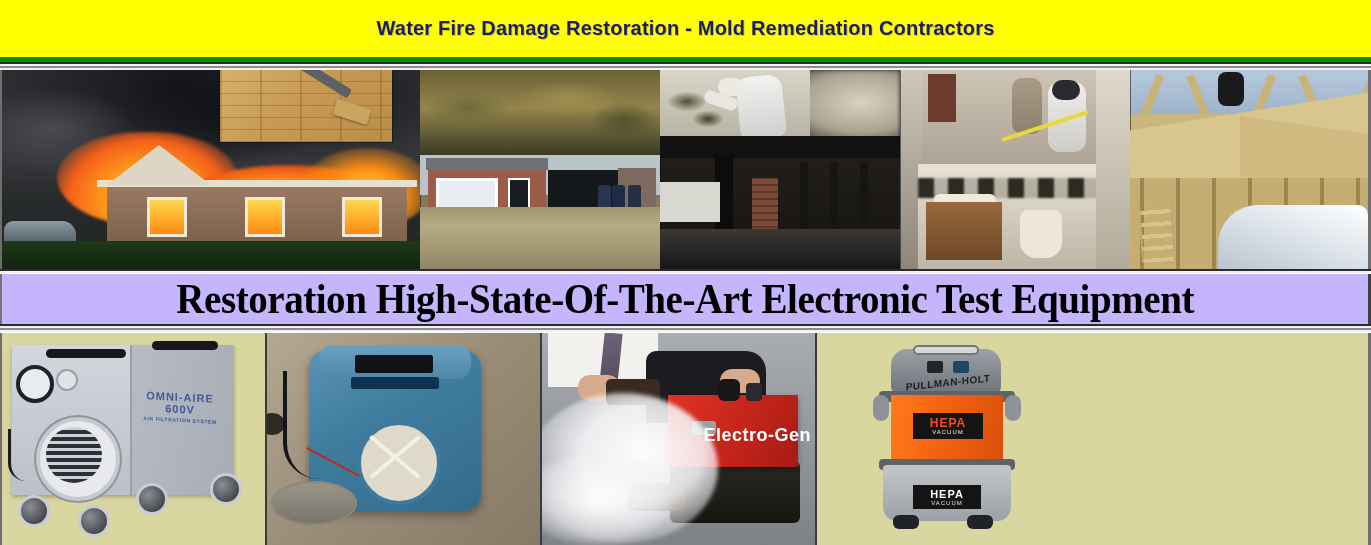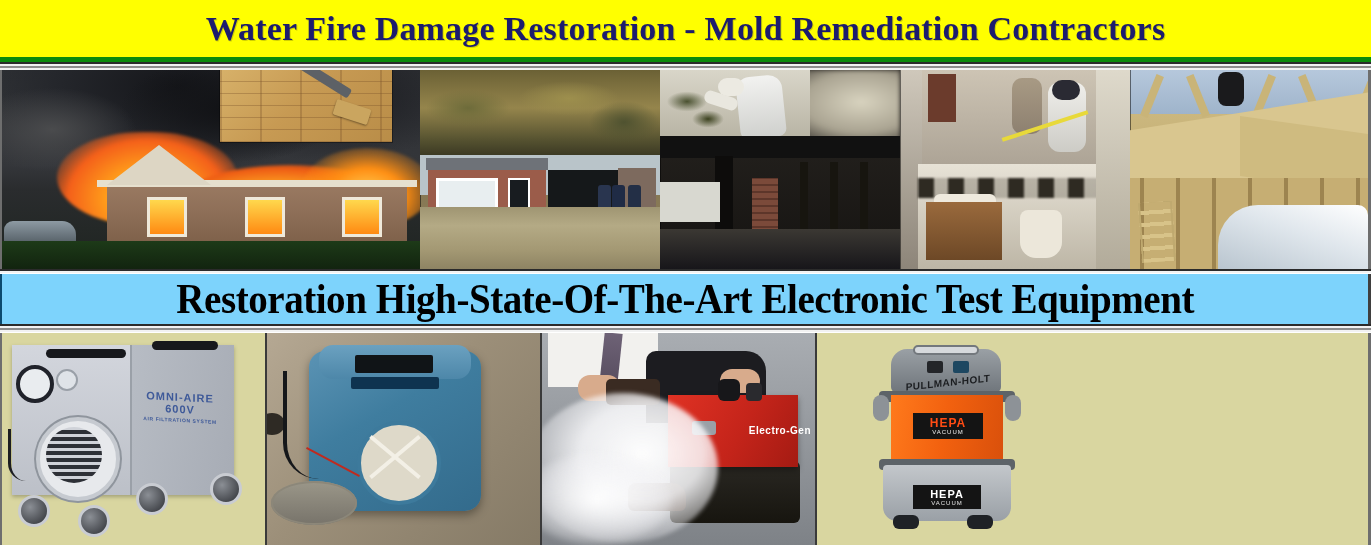--- a/index.html
+++ b/index.html
@@ -2,21 +2,21 @@
 <html><head>
 <meta charset="utf-8">
 <style>
   html,body{margin:0;padding:0;background:#fff;}
   body{width:1371px;height:545px;overflow:hidden;font-family:"Liberation Serif",serif;}
   #page{position:relative;width:1371px;height:545px;overflow:hidden;background:#ffffff;}
 
   
   .top-banner{position:absolute;left:0;top:0;width:1371px;height:57px;background:#ffff00;
     display:flex;align-items:center;justify-content:center;}
-  .top-banner-text{font-family:Liberation Serif, serif;font-weight:bold;font-size:34px;
+  .top-banner-text{font-family:Liberation Sans, sans-serif;font-weight:bold;font-size:20px;
     color:#1c1c6e;letter-spacing:.2px;white-space:nowrap;text-shadow:1px 1px 0 rgba(0,0,0,.18);}
 
   
   .sep{position:absolute;left:0;width:1371px;}
   .sep-green{height:5px;background:#0b8a0b;}
   .sep-dark{height:2px;background:#2b2b2b;}
   .sep-white{height:2px;background:#f2f2f2;}
   .sep-grey{height:2px;background:#8d8d8d;}
 
   
@@ -140,23 +140,23 @@
   .p5 .worker{position:absolute;left:88px;top:2px;width:26px;height:34px;background:#1a1a1c;border-radius:8px;}
   .p5 .frame{position:absolute;left:0;top:108px;width:100%;height:91px;
      background:repeating-linear-gradient(90deg,#c6ae73 0 10px,#9d8450 10px 14px,#c6ae73 14px 36px);}
   .p5 .ladder{position:absolute;left:10px;top:132px;width:34px;height:60px;
      background:repeating-linear-gradient(0deg,#d8c389 0 4px,rgba(0,0,0,0) 4px 12px);
      box-shadow:inset 2px 0 0 #bfa96f, inset -2px 0 0 #bfa96f;transform:rotate(-4deg);}
   .p5 .truck{position:absolute;right:0;bottom:0;width:150px;height:64px;
      background:linear-gradient(200deg,#ffffff 0%,#dfe6ec 45%,#b9c5cf 100%);border-radius:40px 10px 0 0;}
 
   
-  .cyan-banner{position:absolute;left:0;top:274px;width:1371px;height:50px;background:#7dd3fc;
+  .cyan-banner{position:absolute;left:0;top:274px;width:1371px;height:50px;background:#c4b5fd;
     display:flex;align-items:center;justify-content:center;
-    border-left:2px solid #0c4a6e;border-right:3px solid #3f3f3f;box-sizing:border-box;}
+    border-left:2px solid #737373;border-right:3px solid #3f3f3f;box-sizing:border-box;}
   .cyan-banner-text{font-family:"Liberation Serif",serif;font-weight:bold;font-size:42px;color:#000;
     transform:scaleX(.93);white-space:nowrap;letter-spacing:-.5px;}
 
   
   .eq-strip{position:absolute;left:0;top:333px;width:1371px;height:212px;display:flex;
     box-sizing:border-box;border-left:2px solid #6e6e6e;border-right:3px solid #6e6e6e;overflow:hidden;}
   .eq{position:relative;overflow:hidden;height:100%;border-right:2px solid #3a3a3a;box-sizing:border-box;}
   .eq:last-child{border-right:none;}
 
   
@@ -238,21 +238,21 @@
   .e4 .remote{position:absolute;left:64px;top:46px;width:54px;height:26px;border-radius:5px;background:#3a2b22;}
   .e4 .hand2{position:absolute;left:178px;top:36px;width:40px;height:24px;border-radius:12px;background:#d8ab8c;}
   .e4 .machine{position:absolute;left:126px;top:62px;width:130px;height:72px;
     background:linear-gradient(120deg,#e03224 0%,#c4241a 55%,#a41b13 100%);box-shadow:0 3px 6px rgba(0,0,0,.35);}
   .e4 .mhandle{position:absolute;left:176px;top:46px;width:22px;height:22px;border-radius:6px;background:#17171a;}
   .e4 .mknob{position:absolute;left:204px;top:50px;width:16px;height:18px;border-radius:4px;background:#2a2a2e;}
   .e4 .nozzle{position:absolute;left:150px;top:88px;width:24px;height:14px;border-radius:3px;background:#9aa0a6;}
   .e4 .case{position:absolute;left:128px;top:128px;width:130px;height:62px;border-radius:6px;
     background:linear-gradient(#2a2823,#17150f);}
   .e4 .fogtxt{position:absolute;right:4px;top:92px;font-family:"Liberation Sans",sans-serif;
-    font-weight:bold;font-size:10px;color:#fff;letter-spacing:.5px;}
+    font-weight:bold;font-size:18px;color:#fff;letter-spacing:.5px;}
   .e4 .smoke{position:absolute;left:-14px;top:60px;width:190px;height:150px;border-radius:50%;
     background:radial-gradient(ellipse at 60% 40%, rgba(255,255,255,.98) 0%, rgba(250,250,252,.86) 38%, rgba(240,240,244,.35) 66%, rgba(235,235,240,0) 84%);
     filter:blur(2px);}
   .e4 .smoke2{position:absolute;left:-20px;top:120px;width:150px;height:92px;border-radius:50%;
     background:radial-gradient(ellipse at 50% 50%, rgba(255,255,255,.95) 0%, rgba(245,245,248,.5) 55%, rgba(240,240,244,0) 82%);
     filter:blur(3px);}
   .e4 .shoe{position:absolute;left:86px;top:150px;width:58px;height:28px;border-radius:8px 14px 6px 6px;background:#3a2a1e;}
 
   
   .e5{flex:1;background:#d9d6a0;}

